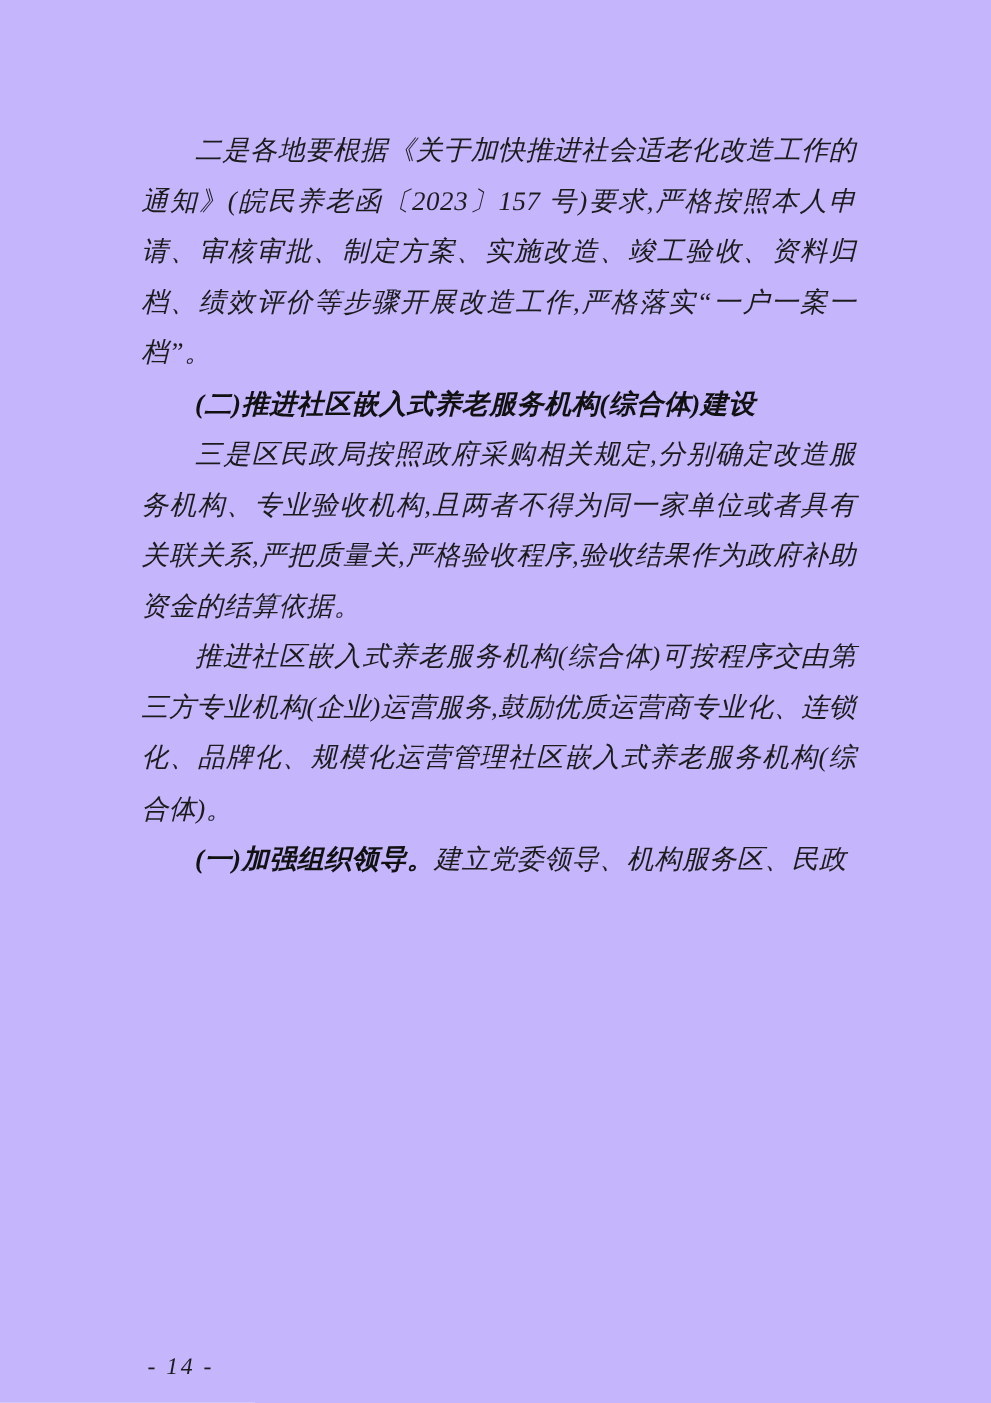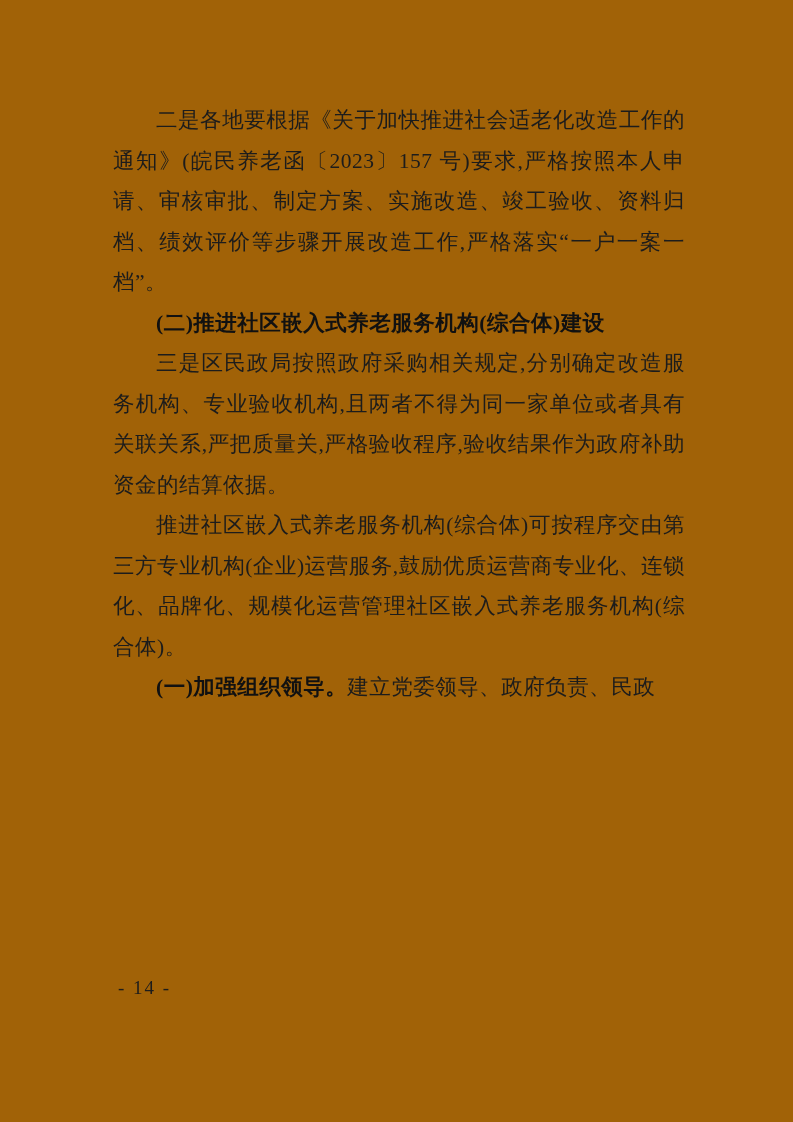--- a/index.html
+++ b/index.html
@@ -11,21 +11,22 @@
     height: 1122px;
     background: #ffffff;
     position: relative;
     overflow: hidden;
     font-family: "Liberation Serif", "DejaVu Serif", serif;
     color: #1c1c1c;
   }
   .page {
     position: absolute;
     inset: 0;
-    background: #a16207;
+    background: #c4b5fd;
+    font-style: italic;
   }
   .content {
     position: absolute;
     left: 113px;
     top: 100px;
     width: 572px;
   }
   .para {
     margin: 0;
     font-size: 21.5px;
@@ -47,21 +48,21 @@
     letter-spacing: 1px;
     color: #111111;
   }
   .lead-bold {
     font-weight: bold;
     color: #111111;
   }
   .page-number {
     position: absolute;
     left: 118px;
-    top: 976px;
+    top: 1082px;
     font-size: 19px;
     line-height: 24px;
     letter-spacing: 2px;
     font-family: "Liberation Serif", "DejaVu Serif", serif;
     color: #1c1c1c;
   }
 </style>
 </head>
 <body>
 
@@ -73,19 +74,19 @@
 
     <p class="para heading-kai">(二)推进社区嵌入式养老服务机构(综合体)建设</p>
 
     <p class="para">三是区民政局按照政府采购相关规定,分别确定改造服务机构、专业验收机构,且两者不得为同一家单位或者具有关联关系,严把质量关,严格验收程序,验收结果作为政府补助资金的结算依据。</p>
 
 
 
     <p class="para">推进社区嵌入式养老服务机构(综合体)可按程序交由第三方专业机构(企业)运营服务,鼓励优质运营商专业化、连锁化、品牌化、规模化运营管理社区嵌入式养老服务机构(综合体)。</p>
 
 
-    <p class="para"><span class="lead-bold">(一)加强组织领导。</span><span>建立党委领导、政府负责、民政</span></p>
+    <p class="para"><span class="lead-bold">(一)加强组织领导。</span><span>建立党委领导、机构服务区、民政</span></p>
 
   </div>
 
   <div class="page-number">- 14 -</div>
 
 </div>
 
 </body></html>

